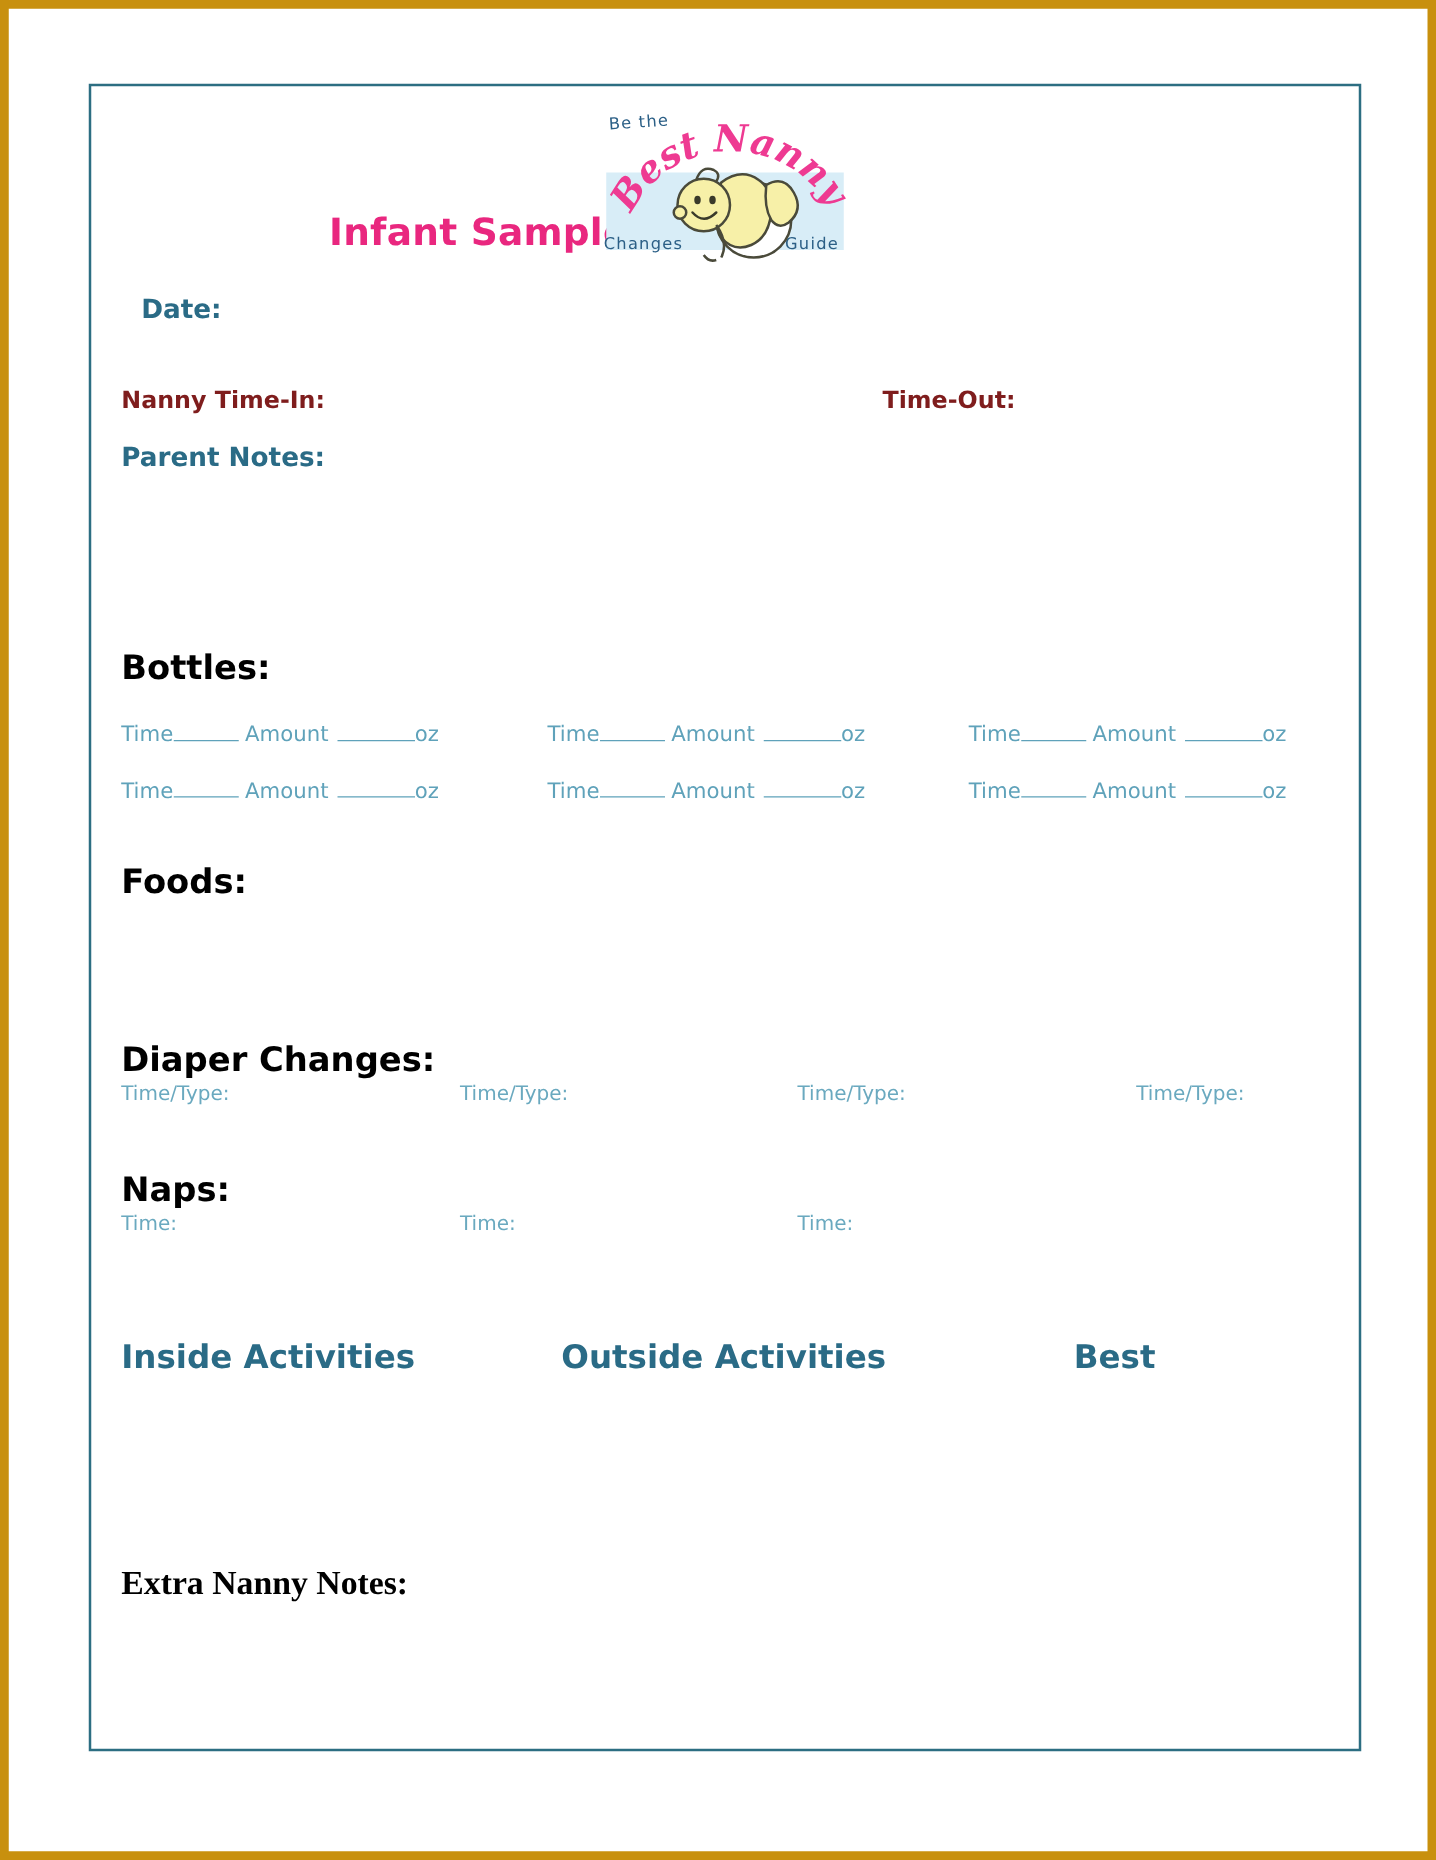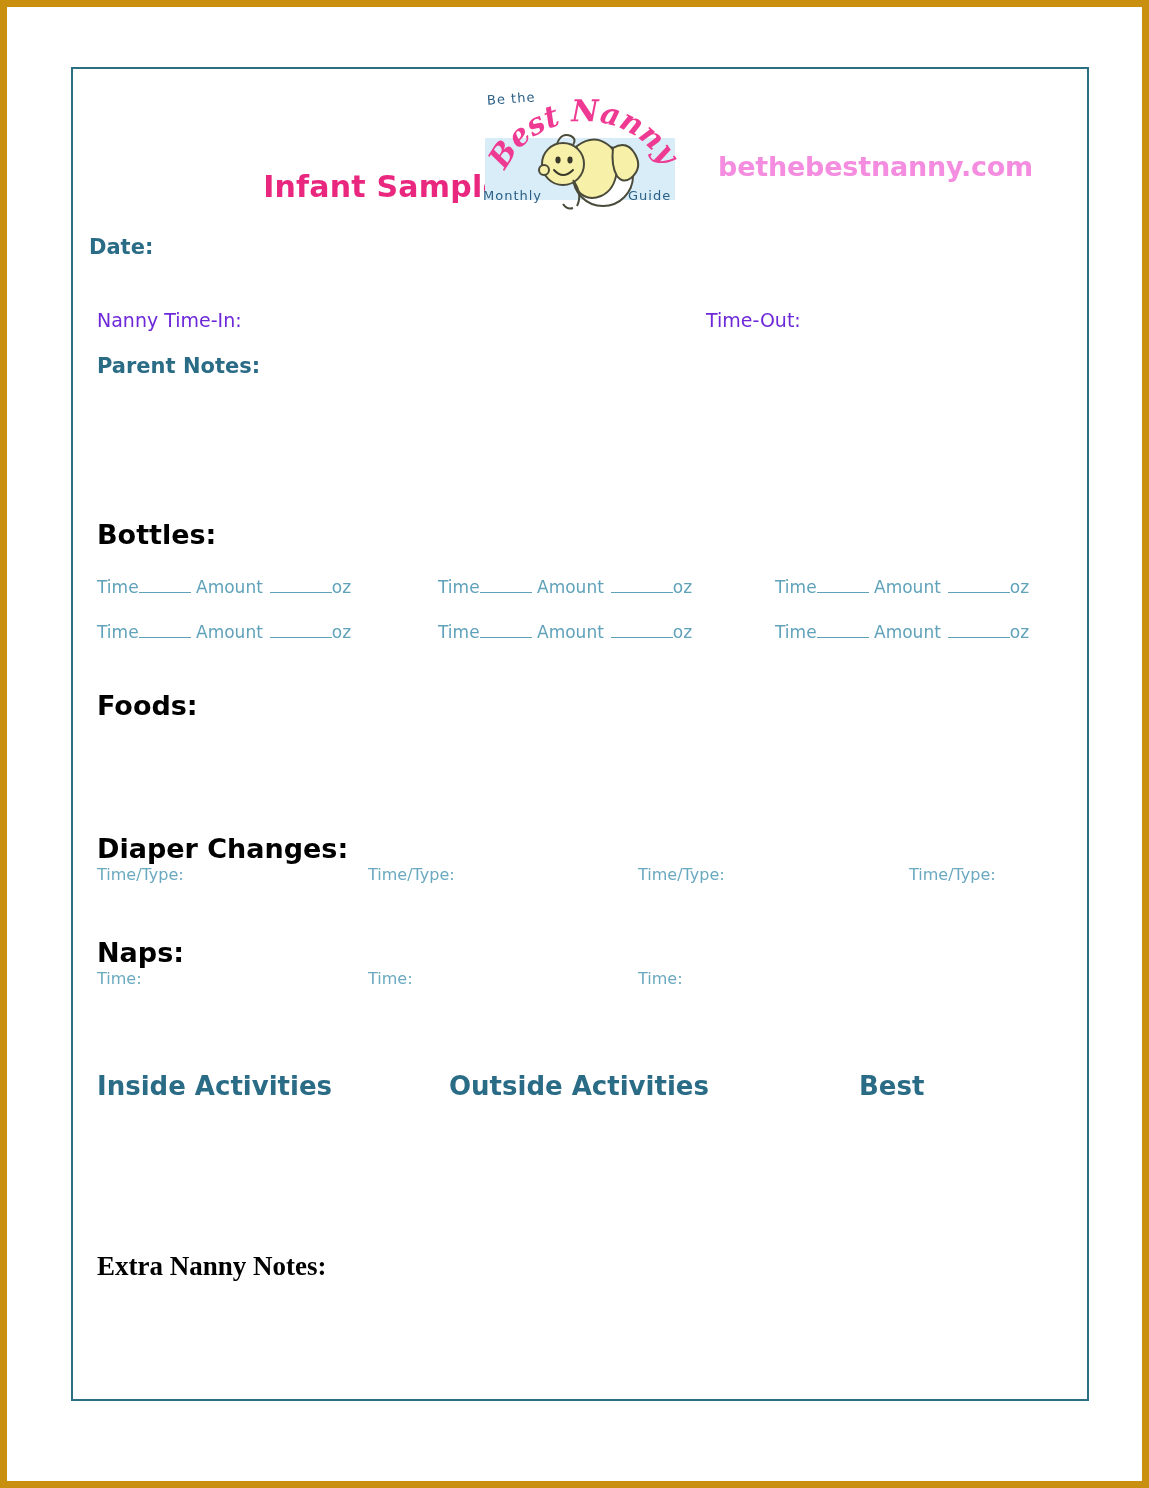--- a/index.html
+++ b/index.html
@@ -132,22 +132,22 @@
   .lbl-strong {
     position: absolute;
     color: #2a6b86;
     font-weight: bold;
     font-size: 21px;
     font-family: "DejaVu Sans", sans-serif;
     white-space: nowrap;
   }
   .lbl-light {
     position: absolute;
-    color: #6d28d9;
-    font-weight: normal;
+    color: #7f1d1d;
+    font-weight: bold;
     font-size: 19px;
     font-family: "DejaVu Sans", sans-serif;
     white-space: nowrap;
   }
   .lbl-small {
     position: absolute;
     color: #6aa9bf;
     font-weight: normal;
     font-size: 16px;
     font-family: "DejaVu Sans", sans-serif;
@@ -209,21 +209,21 @@
         <svg id="logo-arc" viewBox="0 0 214 150">
           <defs>
             <path id="arcpath" d="M 28,108 A 86,80 0 0 1 196,108" fill="none"></path>
           </defs>
           <text font-family="DejaVu Serif, serif" font-size="30" font-weight="bold" font-style="italic" fill="#ee3a92">
             <textPath href="#arcpath" startOffset="6%" id="arc-label">Best Nanny</textPath>
           </text>
         </svg>
 
         <div id="logo-be-the">Be the</div>
-        <div id="logo-monthly">Monthly</div>
+        <div id="logo-monthly">Changes</div>
         <div id="logo-guide">Guide</div>
 
         <svg id="logo-baby" viewBox="0 0 128 96">
 
           <ellipse cx="78" cy="58" rx="30" ry="30" fill="#ffffff" stroke="#4a4a3a" stroke-width="2"></ellipse>
           <path d="M52 28 q16 -12 30 -2 q12 8 10 26 q-2 20 -16 26 q-14 6 -24 -6 q-8 -12 0 -44 z" fill="#f7f0a8" stroke="#4a4a3a" stroke-width="2"></path>
 
           <path d="M88 30 q14 -8 22 6 q8 14 -4 24 q-8 6 -14 -2 q-6 -10 -4 -28 z" fill="#f7f0a8" stroke="#4a4a3a" stroke-width="2"></path>
 
           <circle cx="38" cy="46" r="21" fill="#f7f0a8" stroke="#4a4a3a" stroke-width="2"></circle>
@@ -236,24 +236,23 @@
           <ellipse cx="45" cy="42" rx="2.6" ry="3.4" fill="#3a3a2a"></ellipse>
 
           <path d="M29 52 q9 10 19 0" fill="none" stroke="#3a3a2a" stroke-width="2" stroke-linecap="round"></path>
 
           <path d="M48 62 q10 14 4 26" fill="none" stroke="#4a4a3a" stroke-width="2"></path>
 
           <path d="M38 86 q4 6 10 4" fill="none" stroke="#4a4a3a" stroke-width="2"></path>
         </svg>
       </div>
 
-      <div id="site-url">bethebestnanny.com</div>
-    </div>
-
-    <div class="lbl-strong" style="left:16px; top:166px;">Date:</div>
+    </div>
+
+    <div class="lbl-strong" style="left:40px; top:166px;">Date:</div>
     <div class="write-area" style="left:120px; top:160px; width:860px; height:34px;"></div>
 
     <div class="lbl-light" style="left:24px; top:240px;">Nanny Time-In:</div>
     <div class="write-area" style="left:210px; top:236px; width:420px; height:30px;"></div>
 
     <div class="lbl-light" style="left:633px; top:240px;">Time-Out:</div>
     <div class="write-area" style="left:760px; top:236px; width:230px; height:30px;"></div>
 
     <div class="lbl-strong" style="left:24px; top:285px;">Parent Notes:</div>
     <div class="write-area" style="left:24px; top:318px; width:960px; height:130px;"></div>

